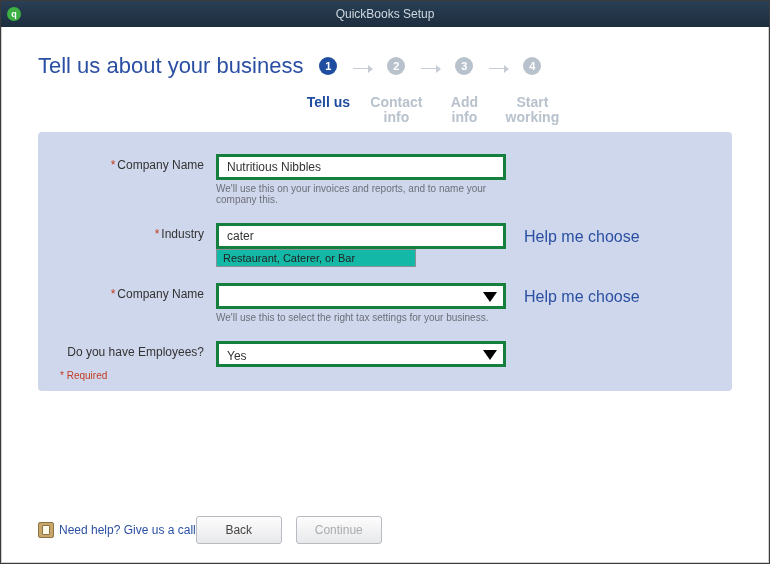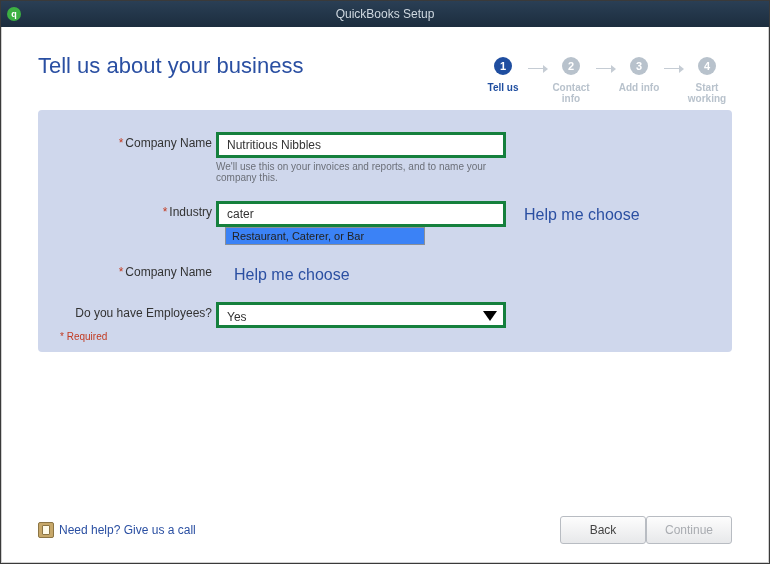--- a/index.html
+++ b/index.html
@@ -1,52 +1,52 @@
 <!DOCTYPE html>
 <html><head>
 <meta charset="utf-8">
 <style>
   html,body{margin:0;padding:0;font-family:"Segoe UI",Tahoma,Arial,sans-serif;font-size:12px;background:#e8e8e8;}
   .window{width:770px;height:564px;background:#f4f4f4;box-shadow:0 0 8px rgba(0,0,0,.4);position:relative;box-sizing:border-box;border:1px solid #3a3a3a;}
   .titlebar{height:26px;background:linear-gradient(#2a3f55,#1c2d3e);display:flex;align-items:center;color:#cfd8e0;font-size:12px;position:relative;}
   .titlebar .qb{width:14px;height:14px;border-radius:50%;background:#3cb043;margin-left:6px;display:flex;align-items:center;justify-content:center;color:#fff;font-weight:bold;font-size:9px;}
   .titlebar .title{position:absolute;left:0;right:0;text-align:center;}
   .content{position:absolute;top:26px;bottom:0;left:0;right:0;background:#fff;padding:26px 36px 16px 36px;box-sizing:border-box;border:1px solid #d0d0d0;border-top:none;}
-  .header-row{display:flex;justify-content:space-between;align-items:flex-start;}
+  .header-row{display:flex;justify-content:flex-start;align-items:flex-start;}
   h1{margin:0 0 6px 0;font-weight:normal;color:#2a4fa2;font-size:22px;}
   .subtitle{color:#333;margin-bottom:20px;}
   .steps{display:flex;align-items:flex-start;margin-top:4px;}
   .step{display:flex;flex-direction:column;align-items:center;width:50px;}
   .circle{width:18px;height:18px;border-radius:50%;display:flex;align-items:center;justify-content:center;font-size:11px;font-weight:bold;color:#fff;background:#b8c2cc;}
   .step.active .circle{background:#1f4ea0;}
-  .step-label{font-size:10px;text-align:center;color:#b8c2cc;font-weight:bold;margin-top:7px;line-height:1.1;}
+  .step-label{font-size:14px;text-align:center;color:#b8c2cc;font-weight:bold;margin-top:20px;line-height:1.1;}
   .step.active .step-label{color:#1f4ea0;}
   .step-sep{width:18px;height:10px;margin-top:6px;display:flex;align-items:center;justify-content:center;}
   .step-sep .line{height:1px;background:#c5ccd4;width:100%;position:relative;}
   .step-sep .line::after{content:"";position:absolute;right:-2px;top:-3px;border-left:5px solid #c5ccd4;border-top:4px solid transparent;border-bottom:4px solid transparent;}
   .form-panel{background:#cfd7ec;border-radius:4px;padding:22px 28px 14px 28px;position:relative;margin-top:6px;}
   .row{display:flex;align-items:flex-start;margin-bottom:8px;}
-  .label-col{width:150px;text-align:right;color:#333;padding-top:4px;padding-right:4px;box-sizing:border-box;}
+  .label-col{width:150px;text-align:right;color:#333;padding-top:4px;padding-right:12px;box-sizing:border-box;}
   .req{color:#c23b22;margin-right:2px;}
   .field-col{width:290px;position:relative;}
   .aux-col{padding-left:18px;padding-top:5px;}
   .aux-col a{color:#2a4fa2;text-decoration:none;font-size:16px;}
   input[type=text],.select{width:100%;box-sizing:border-box;height:26px;border:3px solid #15803d;background:#fff;padding:0 8px;font-family:inherit;font-size:12px;color:#333;}
   .select{position:relative;padding-right:24px;line-height:24px;}
   .select .caret{position:absolute;right:6px;top:6px;border-left:7px solid transparent;border-right:7px solid transparent;border-top:10px solid #000;}
   .hint{font-size:10px;color:#6b6f78;margin-top:3px;}
-  .autocomplete{position:absolute;top:26px;left:9px;width:200px;background:#3b82f6;border:1px solid #8a8f98;box-sizing:border-box;z-index:5;}
+  .autocomplete{position:absolute;top:26px;left:0;width:200px;background:#14b8a6;border:1px solid #8a8f98;box-sizing:border-box;z-index:5;}
   .autocomplete div{padding:2px 6px;font-size:11px;color:#222;}
   .placeholder-style{color:#9aa0a8;}
   .required-note{font-size:10px;color:#c23b22;position:absolute;left:22px;bottom:10px;}
-  .footer{position:absolute;left:36px;right:36px;bottom:18px;display:flex;justify-content:space-between;align-items:center;}
+  .footer{position:absolute;left:36px;right:36px;bottom:18px;display:flex;align-items:center;}
   .help-link{color:#2a4fa2;text-decoration:none;font-size:12px;display:flex;align-items:center;gap:5px;}
   .phone-icon{width:14px;height:14px;background:#c7a86a;border:1px solid #8c7544;border-radius:2px;position:relative;}
   .phone-icon::after{content:"";position:absolute;left:3px;top:2px;width:6px;height:8px;background:#fffbea;border:1px solid #8c7544;border-radius:1px;}
-  .btns{display:flex;margin-left:8px;}
+  .btns{display:flex;gap:14px;}
   .btn{min-width:86px;height:28px;border:1px solid #b8bcc2;background:linear-gradient(#fdfdfd,#e7e8ea);border-radius:3px;color:#444;font-family:inherit;font-size:12px;cursor:pointer;}
   .btn.disabled{color:#a9acb1;cursor:default;}
   .info-icon{width:14px;height:14px;border-radius:50%;background:#2a6fd6;color:#fff;font-size:10px;font-weight:bold;display:flex;align-items:center;justify-content:center;}
   .row-gap-lg{margin-top:18px;}
 </style>
 </head>
 <body>
 
 <div class="window">
   <div class="titlebar">
@@ -105,20 +105,27 @@
           <input type="text" value="cater" style="">
           <div class="autocomplete">
             <div>Restaurant, Caterer, or Bar</div>
           </div>
         </div>
         <div class="aux-col"><a href="#">Help me choose</a></div>
       </div>
 
       <div class="row" style="margin-top:34px;">
         <div class="label-col"><span class="req">*</span><span>Company Name</span></div>
+        <div class="field-col">
+          <div class="select">
+            <span></span>
+            <span class="caret"></span>
+          </div>
+          <div class="hint">We'll use this to select the right tax settings for your business.</div>
+        </div>
         <div class="aux-col"><a href="#">Help me choose</a></div>
       </div>
 
 
       <div class="row row-gap-lg" style="margin-bottom:10px;">
         <div class="label-col"><span>Do you have Employees?</span></div>
         <div class="field-col">
           <div class="select">
             <span>Yes</span>
             <span class="caret"></span>

